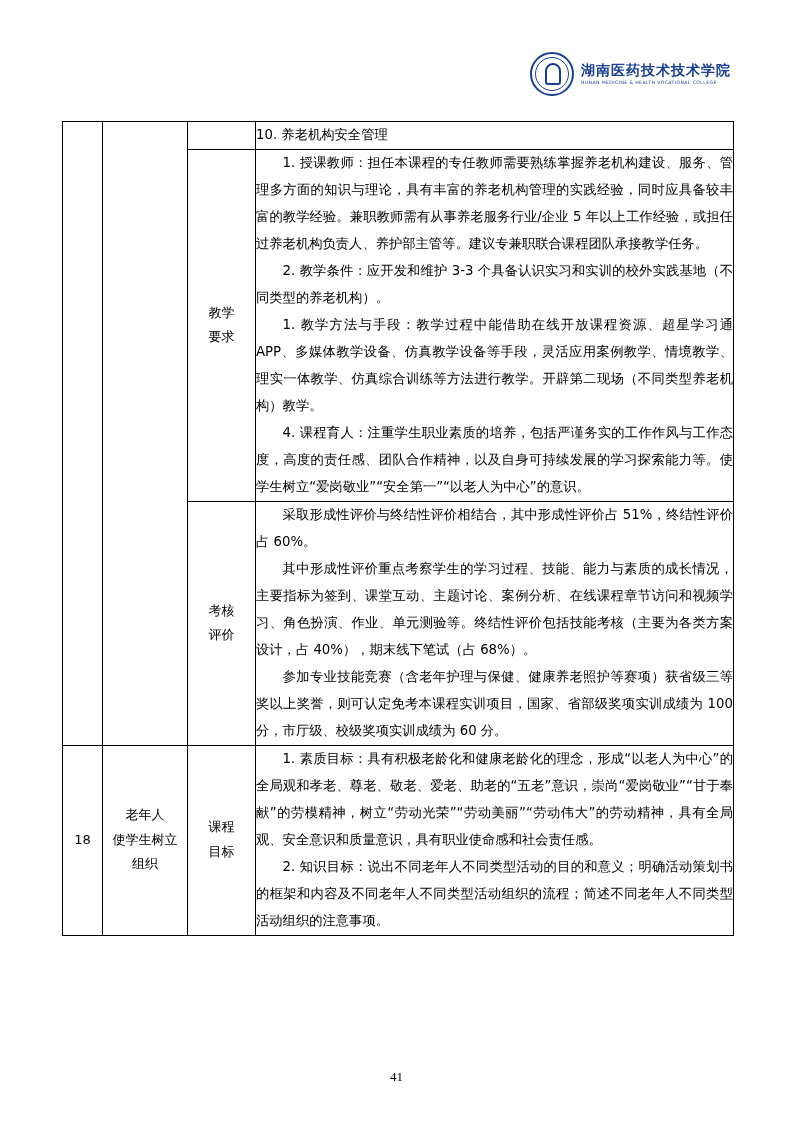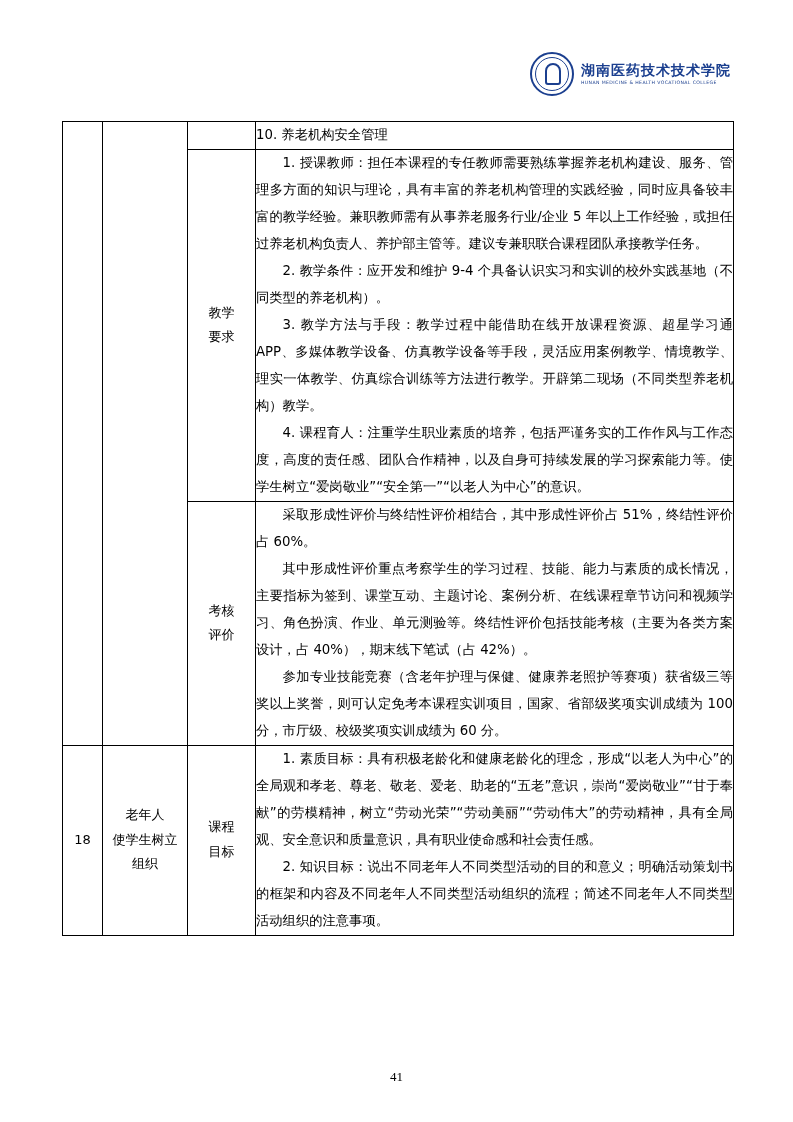--- a/index.html
+++ b/index.html
@@ -161,34 +161,34 @@
         </td>
       </tr>
 
       <tr>
         <td class="cell-center">
           <div>教学</div>
           <div>要求</div>
         </td>
         <td class="cell-body">
           <p>1. 授课教师：担任本课程的专任教师需要熟练掌握养老机构建设、服务、管理多方面的知识与理论，具有丰富的养老机构管理的实践经验，同时应具备较丰富的教学经验。兼职教师需有从事养老服务行业/企业 5 年以上工作经验，或担任过养老机构负责人、养护部主管等。建议专兼职联合课程团队承接教学任务。</p>
-          <p>2. 教学条件：应开发和维护 9-4 个具备认识实习和实训的校外实践基地（不同类型的养老机构）。</p>
-          <p>3. 教学方法与手段：教学过程中能借助在线开放课程资源、超星学习通 APP、多媒体教学设备、仿真教学设备等手段，灵活应用案例教学、情境教学、理实一体教学、仿真综合训练等方法进行教学。开辟第二现场（不同类型养老机构）教学。</p>
+          <p>2. 教学条件：应开发和维护 3-3 个具备认识实习和实训的校外实践基地（不同类型的养老机构）。</p>
+          <p>1. 教学方法与手段：教学过程中能借助在线开放课程资源、超星学习通 APP、多媒体教学设备、仿真教学设备等手段，灵活应用案例教学、情境教学、理实一体教学、仿真综合训练等方法进行教学。开辟第二现场（不同类型养老机构）教学。</p>
           <p>4. 课程育人：注重学生职业素质的培养，包括严谨务实的工作作风与工作态度，高度的责任感、团队合作精神，以及自身可持续发展的学习探索能力等。使学生树立“爱岗敬业”“安全第一”“以老人为中心”的意识。</p>
         </td>
       </tr>
 
       <tr>
         <td class="cell-center">
           <div>考核</div>
           <div>评价</div>
         </td>
         <td class="cell-body">
           <p>采取形成性评价与终结性评价相结合，其中形成性评价占 51%，终结性评价占 60%。</p>
-          <p>其中形成性评价重点考察学生的学习过程、技能、能力与素质的成长情况，主要指标为签到、课堂互动、主题讨论、案例分析、在线课程章节访问和视频学习、角色扮演、作业、单元测验等。终结性评价包括技能考核（主要为各类方案设计，占 40%），期末线下笔试（占 42%）。</p>
+          <p>其中形成性评价重点考察学生的学习过程、技能、能力与素质的成长情况，主要指标为签到、课堂互动、主题讨论、案例分析、在线课程章节访问和视频学习、角色扮演、作业、单元测验等。终结性评价包括技能考核（主要为各类方案设计，占 40%），期末线下笔试（占 68%）。</p>
           <p>参加专业技能竞赛（含老年护理与保健、健康养老照护等赛项）获省级三等奖以上奖誉，则可认定免考本课程实训项目，国家、省部级奖项实训成绩为 100 分，市厅级、校级奖项实训成绩为 60 分。</p>
         </td>
       </tr>
 
       <tr>
         <td class="cell-center">18</td>
         <td class="cell-center">
           <div>老年人</div>
           <div>使学生树立</div>
           <div>组织</div>

